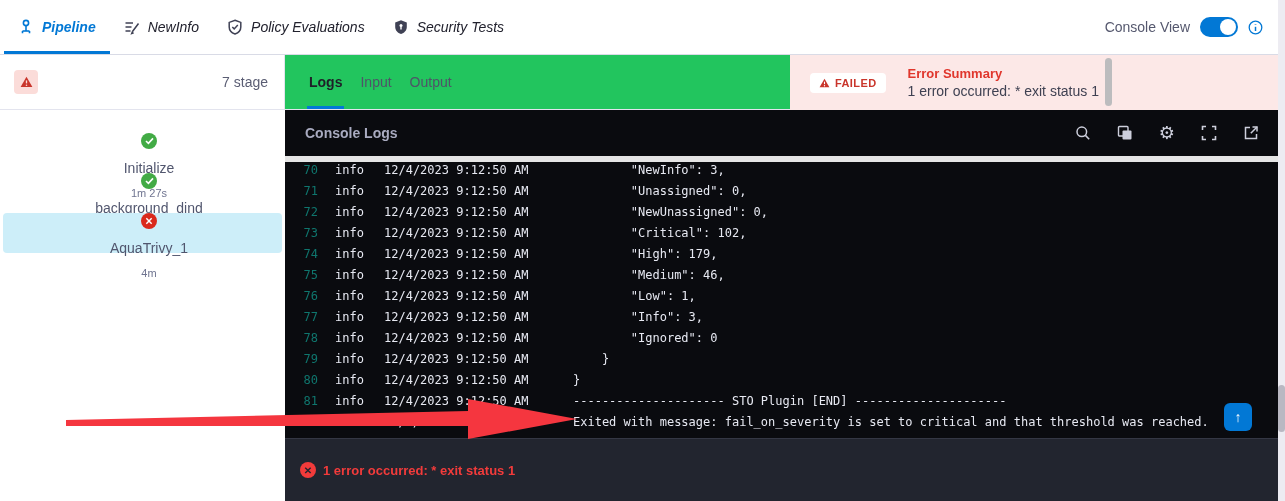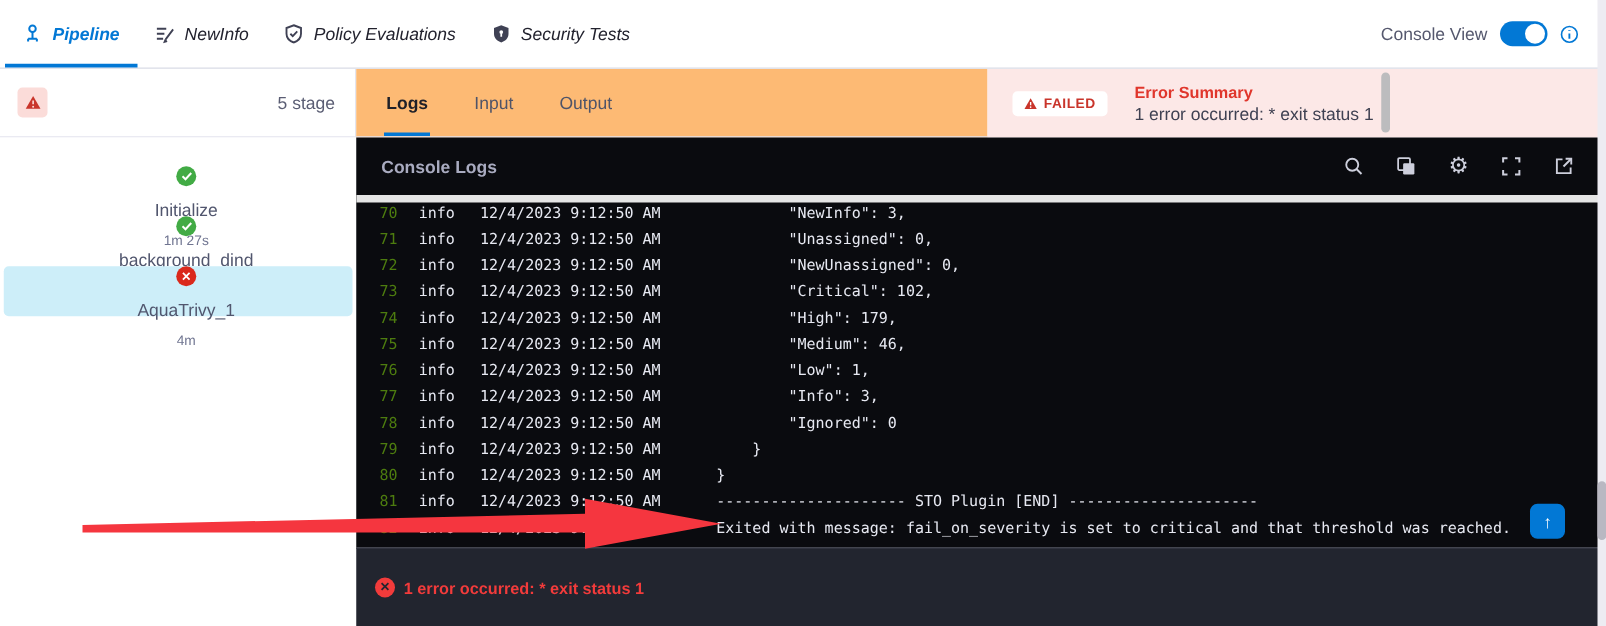--- a/index.html
+++ b/index.html
@@ -18,21 +18,21 @@
   .console-view { display:flex; align-items:center; gap:10px; font-size:14px; color:#55586e; }
   .toggle { width:38px; height:20px; border-radius:10px; background:#0278d5; position:relative; cursor:pointer; }
   .toggle .knob { position:absolute; right:2px; top:2px; width:16px; height:16px; border-radius:50%; background:#fff; }
 
   
   #row2 { position:absolute; left:0; top:55px; width:1285px; height:55px; display:flex; }
   .sidebar-header { width:285px; background:#fff; border-bottom:1px solid #e3e4ee; border-right:1px solid #e3e4ee;
                     display:flex; align-items:center; justify-content:space-between; padding:0 16px 0 14px; }
   .warn-badge { width:24px; height:24px; border-radius:4px; background:#fbdcd9; display:flex; align-items:center; justify-content:center; }
   .stage-count { font-size:14px; color:#5a5d73; }
-  .tabs-strip { width:505px; background:#fdba74; border-bottom:1px solid #e3e4ee; display:flex; align-items:flex-end; padding-left:22px; gap:33px; }
+  .tabs-strip { width:505px; background:#22c55e; border-bottom:1px solid #e3e4ee; display:flex; align-items:flex-end; padding-left:22px; gap:14px; }
   .mtab { height:55px; display:flex; align-items:center; font-size:14px; color:#4f5468; cursor:pointer; padding:0 2px; }
   .mtab.active { color:#1f2028; font-weight:700; box-shadow: inset 0 -3px 0 #0278d5; }
   .error-band { flex:1; background:#fce8e7; display:flex; align-items:center; gap:22px; padding-left:20px; position:relative; }
   .failed-badge { background:#fff; border-radius:4px; padding:4px 9px; display:flex; align-items:center; gap:5px; }
   .failed-badge .flabel { font-size:11px; font-weight:700; color:#c9352b; letter-spacing:.4px; }
   .err-texts { display:flex; flex-direction:column; gap:2px; }
   .err-title { font-size:13px; font-weight:700; color:#e0362c; }
   .err-msg { font-size:14px; color:#3f4152; }
   .band-scrollbar { position:absolute; left:315px; top:3px; width:7px; height:48px; border-radius:4px; background:#bcbcbe; }
 
@@ -54,21 +54,21 @@
   #console { position:absolute; left:285px; top:110px; width:1000px; height:328px; background:#0a0b0f; overflow:hidden; }
   .console-header { height:52px; border-bottom:6px solid #e5e5e5; display:flex; align-items:center; padding:0 26px 0 20px; }
   .console-title { font-size:14px; font-weight:700; color:#a9abc0; flex:1; }
   .cicons { display:flex; gap:26px; align-items:center; color:#cdcfdc; }
   .cicon { display:flex; cursor:pointer; }
   .gear-glyph { font-size:18px; line-height:16px; color:#cdcfdc; font-family:"DejaVu Sans", sans-serif; }
   .log-area { position:absolute; left:0; top:53px; right:0; bottom:0; overflow:hidden;
               font-family:"DejaVu Sans Mono", monospace; font-size:12px; line-height:21px; color:#e7e9f2; }
   .log-lines { margin-top:-3px; }
   .log-row { display:flex; height:21px; white-space:pre; }
-  .log-row .ln   { width:33px; text-align:right; color:#4d7c0f; flex:none; }
+  .log-row .ln   { width:33px; text-align:right; color:#0f766e; flex:none; }
   .log-row .lvl  { margin-left:17px; width:30px; flex:none; }
   .log-row .time { margin-left:19px; width:146px; flex:none; }
   .log-row .msg  { margin-left:43px; white-space:pre; }
   .scroll-top-btn { position:absolute; right:33px; top:293px; width:28px; height:28px; border-radius:6px; background:#0278d5;
                     display:flex; align-items:center; justify-content:center; color:#fff; font-size:14px; font-weight:700; cursor:pointer; }
 
   
   #footer-bar { position:absolute; left:285px; top:438px; width:1000px; height:63px; background:#22252f;
                 border-top:1px solid #343744; display:flex; align-items:center; padding-left:15px; gap:7px; }
   .footer-err-icon { width:16px; height:16px; border-radius:50%; background:#f23b3b; color:#22252f;
@@ -148,21 +148,21 @@
 
 <div id="row2">
   <div class="sidebar-header">
     <div class="warn-badge">
       <svg width="13" height="12" viewBox="0 0 13 12">
           <path d="M6.5 0.8 L12.4 11 H0.6 Z" fill="#c9352b"></path>
           <path d="M6.5 4.4 v3" stroke="#fbdcd9" stroke-width="1.3"></path>
           <circle cx="6.5" cy="9.3" r=".8" fill="#fbdcd9"></circle>
         </svg>
     </div>
-    <span class="stage-count">5 stage</span>
+    <span class="stage-count">7 stage</span>
   </div>
   <div class="tabs-strip">
     <div class="mtab active">Logs</div>
     <div class="mtab">Input</div>
     <div class="mtab">Output</div>
   </div>
   <div class="error-band">
     <div class="failed-badge">
       <svg width="11" height="10" viewBox="0 0 13 12">
           <path d="M6.5 0.8 L12.4 11 H0.6 Z" fill="#c9352b"></path>

